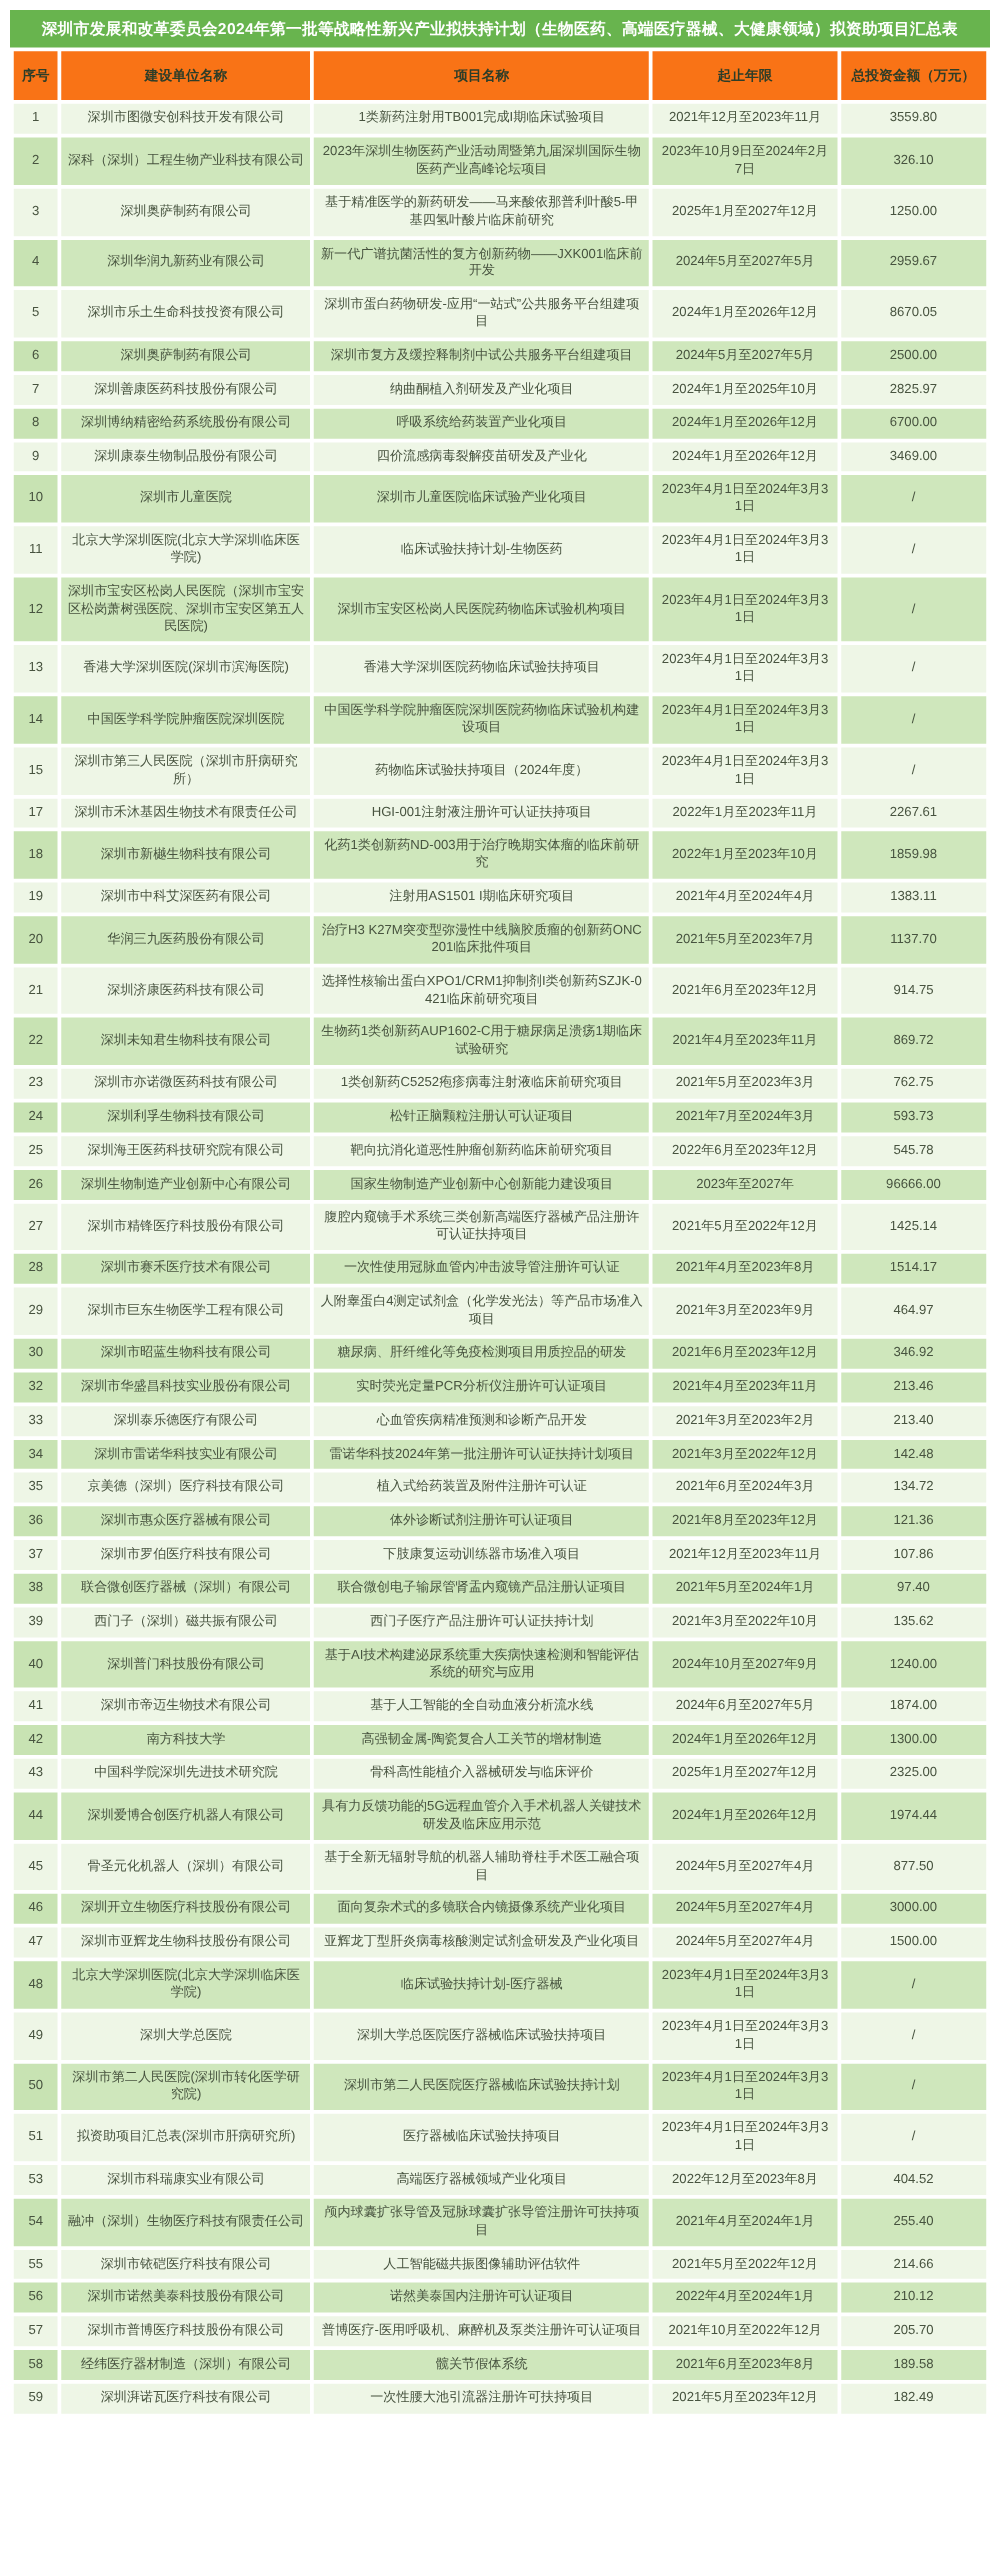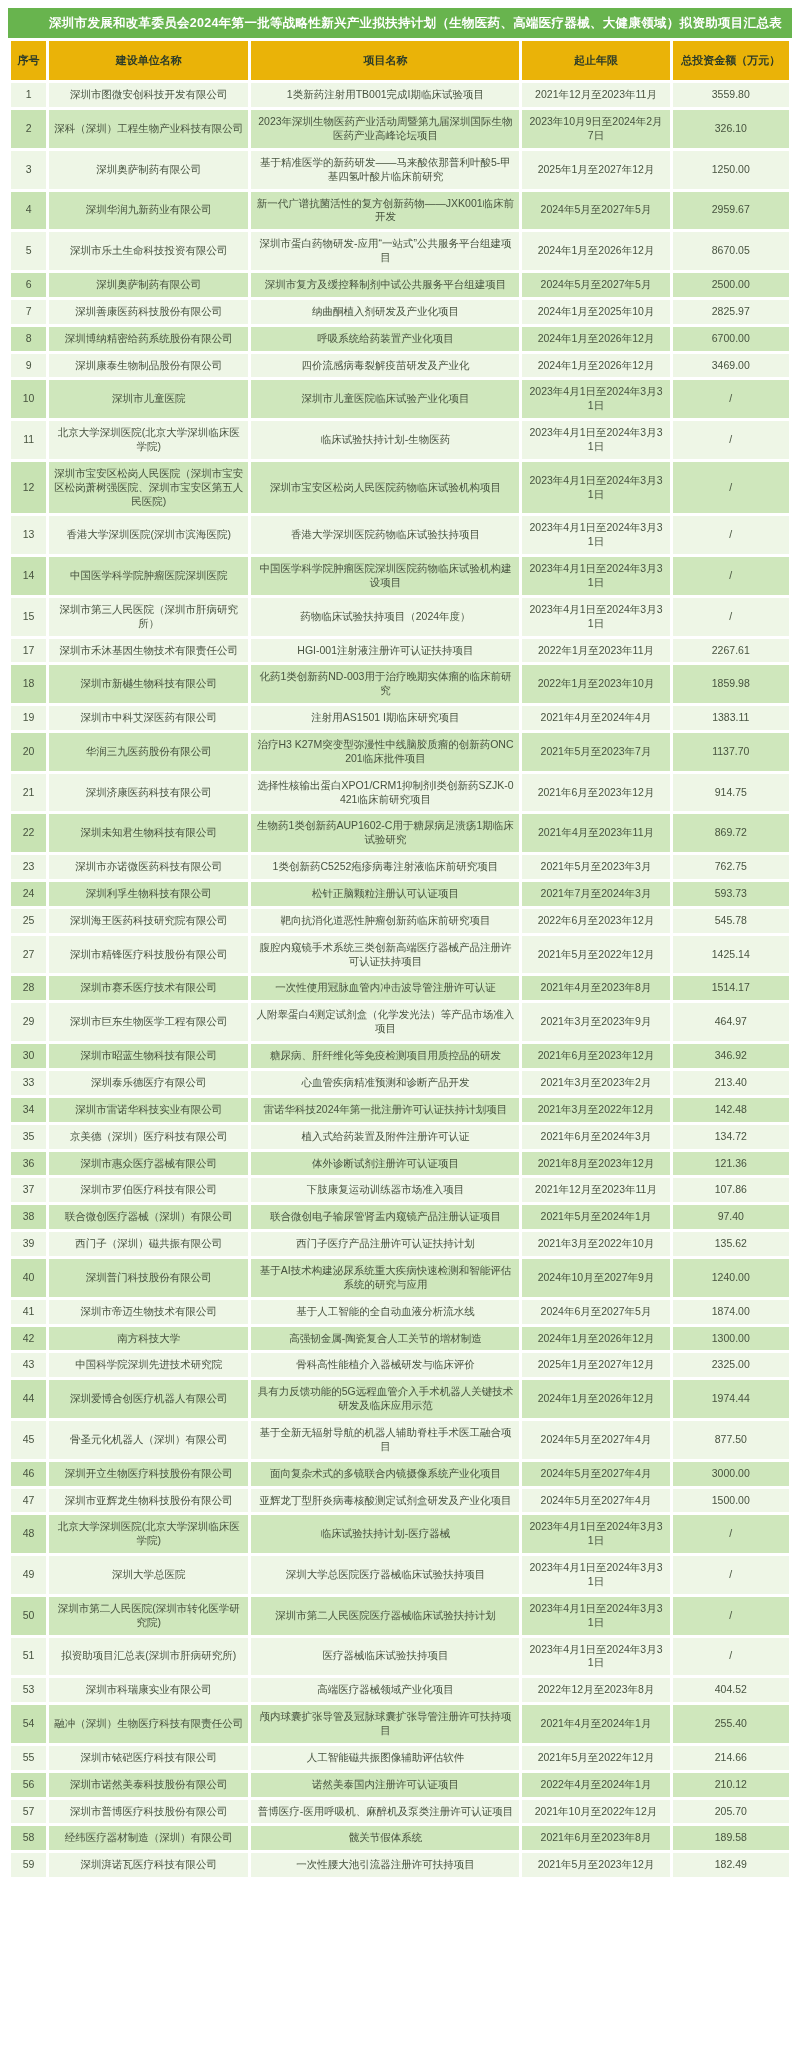--- a/index.html
+++ b/index.html
@@ -12,39 +12,39 @@
     width: 800px;
     box-sizing: border-box;
     padding: 8px 8px 14px 8px;
     background: #ffffff;
   }
   .title-bar {
     background: #68b44e;
     color: #ffffff;
     font-size: 12.5px;
     font-weight: bold;
-    text-align: right;
+    text-align: center;
     padding: 7px 10px;
     line-height: 1.3;
     letter-spacing: 0.3px;
   }
   table.grid {
     width: 100%;
     border-collapse: separate;
     border-spacing: 3px;
     table-layout: fixed;
     margin-top: 0px;
   }
   col.c-no     { width: 4.6%; }
   col.c-org    { width: 26.0%; }
   col.c-proj   { width: 35.0%; }
   col.c-date   { width: 19.2%; }
   col.c-amount { width: 15.2%; }
   th {
-    background: #eab308;
+    background: #f97316;
     color: #2e3d28;
     font-size: 11px;
     font-weight: bold;
     padding: 12px 4px;
     text-align: center;
     vertical-align: middle;
   }
   td {
     font-size: 10.5px;
     color: #47533f;
@@ -244,20 +244,27 @@
     <td>2021年7月至2024年3月</td>
     <td>593.73</td>
   </tr>
         <tr class="row-odd">
     <td class="no-cell">25</td>
     <td>深圳海王医药科技研究院有限公司</td>
     <td>靶向抗消化道恶性肿瘤创新药临床前研究项目</td>
     <td>2022年6月至2023年12月</td>
     <td>545.78</td>
   </tr>
+        <tr class="row-even">
+    <td class="no-cell">26</td>
+    <td>深圳生物制造产业创新中心有限公司</td>
+    <td>国家生物制造产业创新中心创新能力建设项目</td>
+    <td>2023年至2027年</td>
+    <td>96666.00</td>
+  </tr>
         <tr class="row-odd">
     <td class="no-cell">27</td>
     <td>深圳市精锋医疗科技股份有限公司</td>
     <td>腹腔内窥镜手术系统三类创新高端医疗器械产品注册许可认证扶持项目</td>
     <td>2021年5月至2022年12月</td>
     <td>1425.14</td>
   </tr>
         <tr class="row-even">
     <td class="no-cell">28</td>
     <td>深圳市赛禾医疗技术有限公司</td>
@@ -271,20 +278,27 @@
     <td>人附睾蛋白4测定试剂盒（化学发光法）等产品市场准入项目</td>
     <td>2021年3月至2023年9月</td>
     <td>464.97</td>
   </tr>
         <tr class="row-even">
     <td class="no-cell">30</td>
     <td>深圳市昭蓝生物科技有限公司</td>
     <td>糖尿病、肝纤维化等免疫检测项目用质控品的研发</td>
     <td>2021年6月至2023年12月</td>
     <td>346.92</td>
+  </tr>
+        <tr class="row-even">
+    <td class="no-cell">32</td>
+    <td>深圳市华盛昌科技实业股份有限公司</td>
+    <td>实时荧光定量PCR分析仪注册许可认证项目</td>
+    <td>2021年4月至2023年11月</td>
+    <td>213.46</td>
   </tr>
         <tr class="row-odd">
     <td class="no-cell">33</td>
     <td>深圳泰乐德医疗有限公司</td>
     <td>心血管疾病精准预测和诊断产品开发</td>
     <td>2021年3月至2023年2月</td>
     <td>213.40</td>
   </tr>
         <tr class="row-even">
     <td class="no-cell">34</td>

